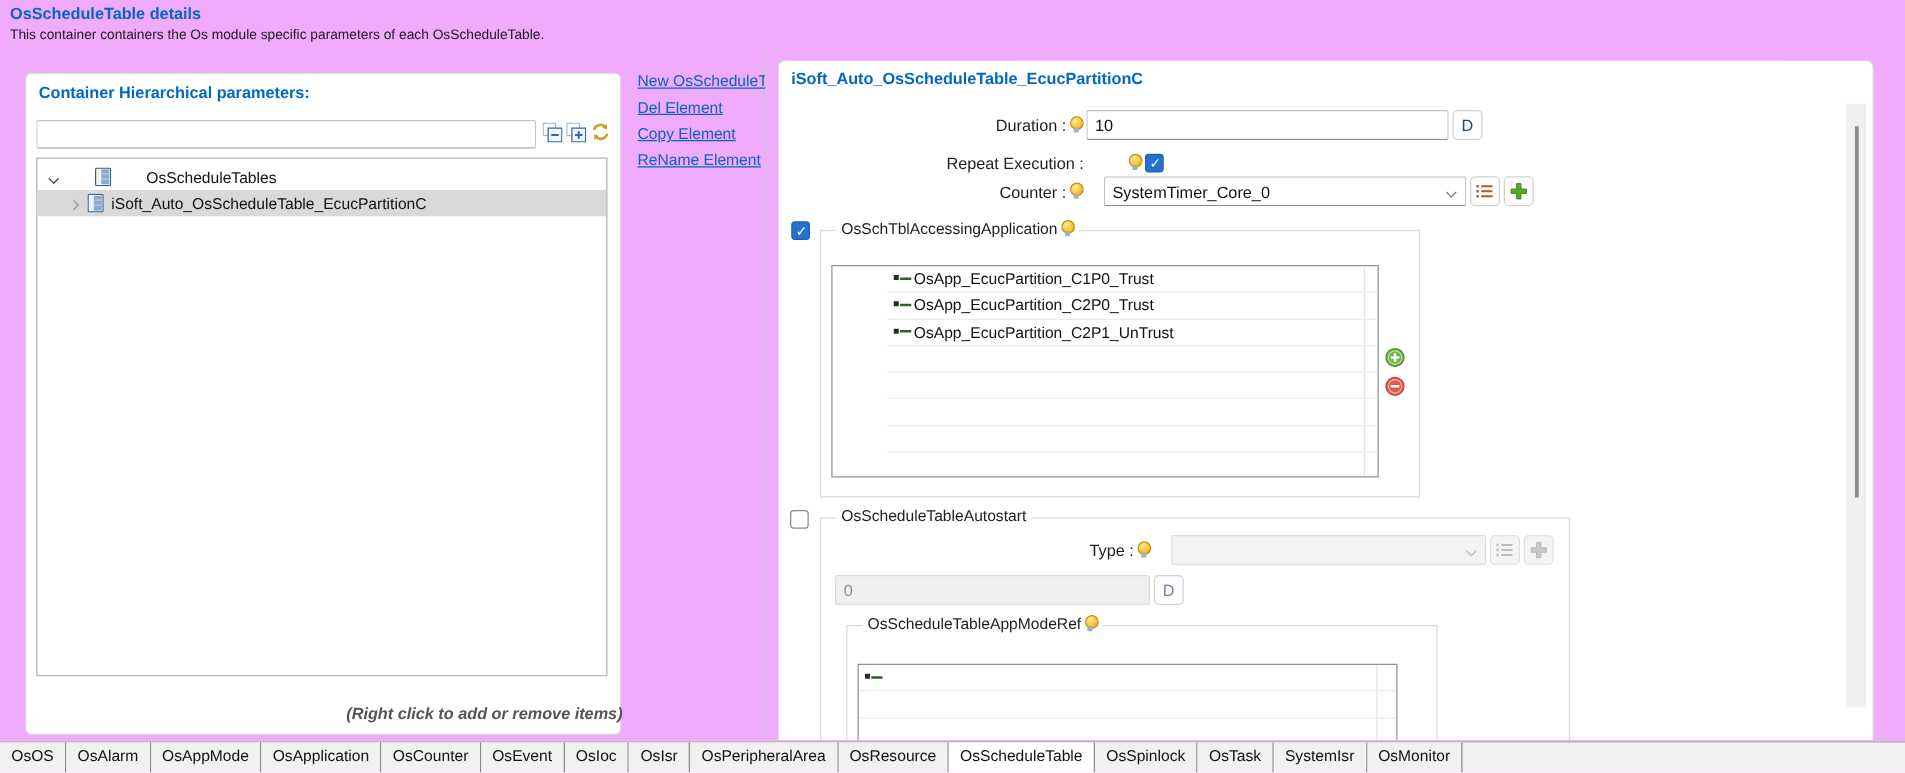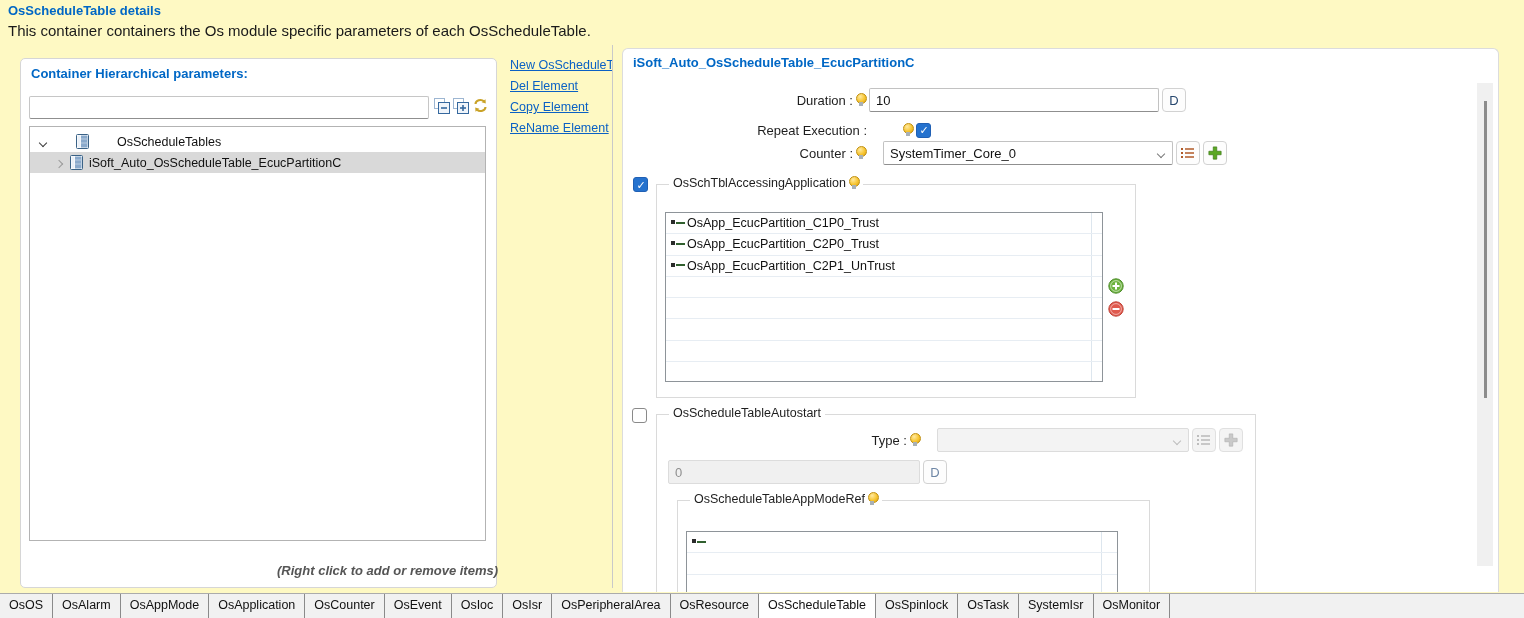--- a/index.html
+++ b/index.html
@@ -1,24 +1,24 @@
 <!DOCTYPE html>
 <html><head>
 <meta charset="utf-8">
 <style>
   * { margin:0; padding:0; box-sizing:border-box; }
   html,body { background:#fff; }
   .page {
     position:relative; width:1524px; height:618px; overflow:hidden;
     font-family:"Liberation Sans","DejaVu Sans",sans-serif; font-size:13px; color:#1e1e1e;
-    background:#fef9c3;
+    background:#f0abfc;
   }
   
   .hdr-title { position:absolute; left:8px; top:3px; font-weight:bold; color:#0067C5; font-size:13px; }
-  .hdr-desc  { position:absolute; left:8px; top:22px; color:#1a1a1a; font-size:15px; }
+  .hdr-desc  { position:absolute; left:8px; top:22px; color:#1a1a1a; font-size:11px; }
 
   
   .left-box { position:absolute; left:20px; top:58px; width:477px; height:530px;
     border:1px solid #D6D6D6; border-radius:5px; background:#fff; }
   .left-title { position:absolute; left:10px; top:7px; font-weight:bold; color:#0067C5; font-size:13px; }
   .search-input { position:absolute; left:8px; top:37px; width:400px; height:23px;
     border:1px solid #C6C6C6; border-bottom-color:#8F8F8F; border-radius:2px; padding:0 6px; font:inherit; }
   .mini-btn { position:absolute; top:38px; width:18px; height:18px; background:transparent; border:none; cursor:pointer; padding:0; }
   .tree { position:absolute; left:8px; top:67px; width:457px; height:415px; border:1px solid #B3B3B3; background:#fff; overflow:hidden; }
   .tree-row { position:relative; height:21px; display:flex; align-items:center; font-size:12.5px; color:#111; }
@@ -231,21 +231,21 @@
         </span>
       </button>
     </div>
 
     <span class="cb checked" style="position:absolute; left:10px; top:128px;"></span>
     <div class="groupbox" style="left:33px; top:135px; width:480px; height:214px;">
       <div class="legend">
         <span>OsSchTblAccessingApplication</span>
         <span class="bulb"></span>
       </div>
-      <div class="listtable" style="left:8px; top:27px; width:438px; height:170px;">
+      <div class="listtable" style="left:8px; top:27px; width:438px; height:170px;padding-left:44px;">
         <div class="vsep" style="left:425px;"></div>
       <div class="trow">
             <span class="reficon"></span>
             <span>OsApp_EcucPartition_C1P0_Trust</span>
           </div>
           <div class="trow">
             <span class="reficon"></span>
             <span>OsApp_EcucPartition_C2P0_Trust</span>
           </div>
           <div class="trow">

